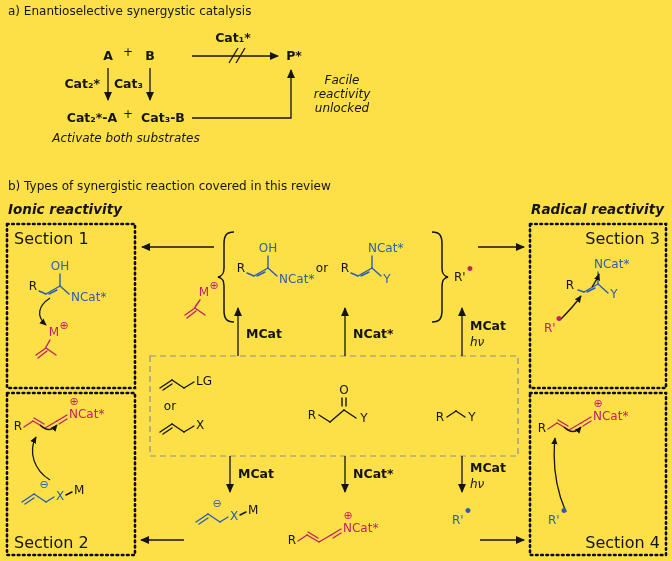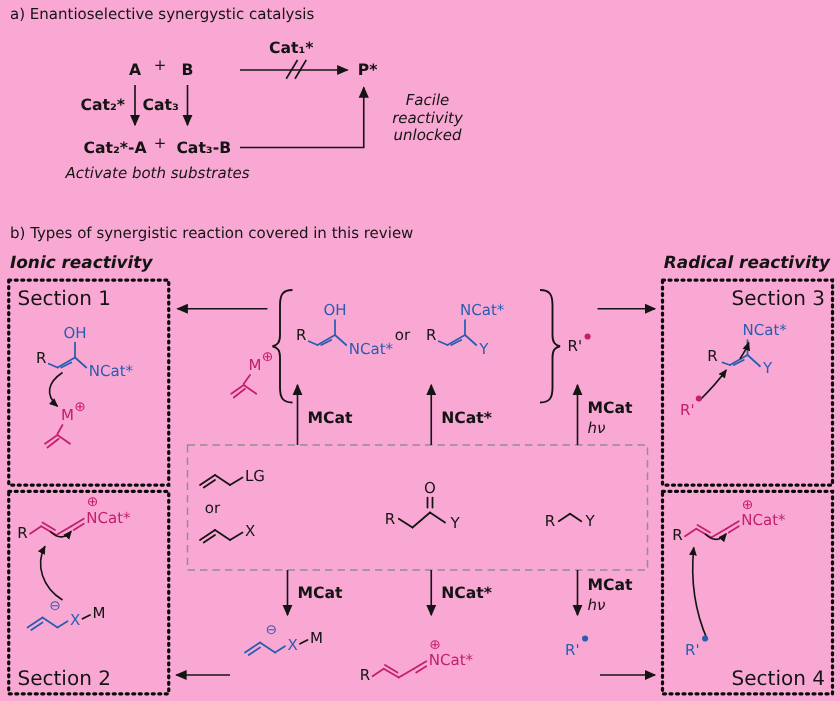--- a/index.html
+++ b/index.html
@@ -1,16 +1,16 @@
 <!DOCTYPE html>
 <html><head>
 <meta charset="utf-8">
 <style>
   html,body{margin:0;padding:0;background:#fff}
-  .figure{width:672px;height:561px;background:#f9a8d4;position:relative;overflow:hidden}
+  .figure{width:672px;height:561px;background:#fde047;position:relative;overflow:hidden}
   svg{display:block}
   text{font-family:"DejaVu Sans","Liberation Sans",sans-serif;fill:#141414}
   .t{font-size:12px}
   .tb{font-size:12.5px;font-weight:bold}
   .ti{font-size:12px;font-style:italic}
   .tbi{font-size:13.5px;font-weight:bold;font-style:italic}
   .atom{font-size:12px}
   .chg{font-size:11px}
   .dot{font-size:14px;font-weight:bold}
   .mid{text-anchor:middle}

